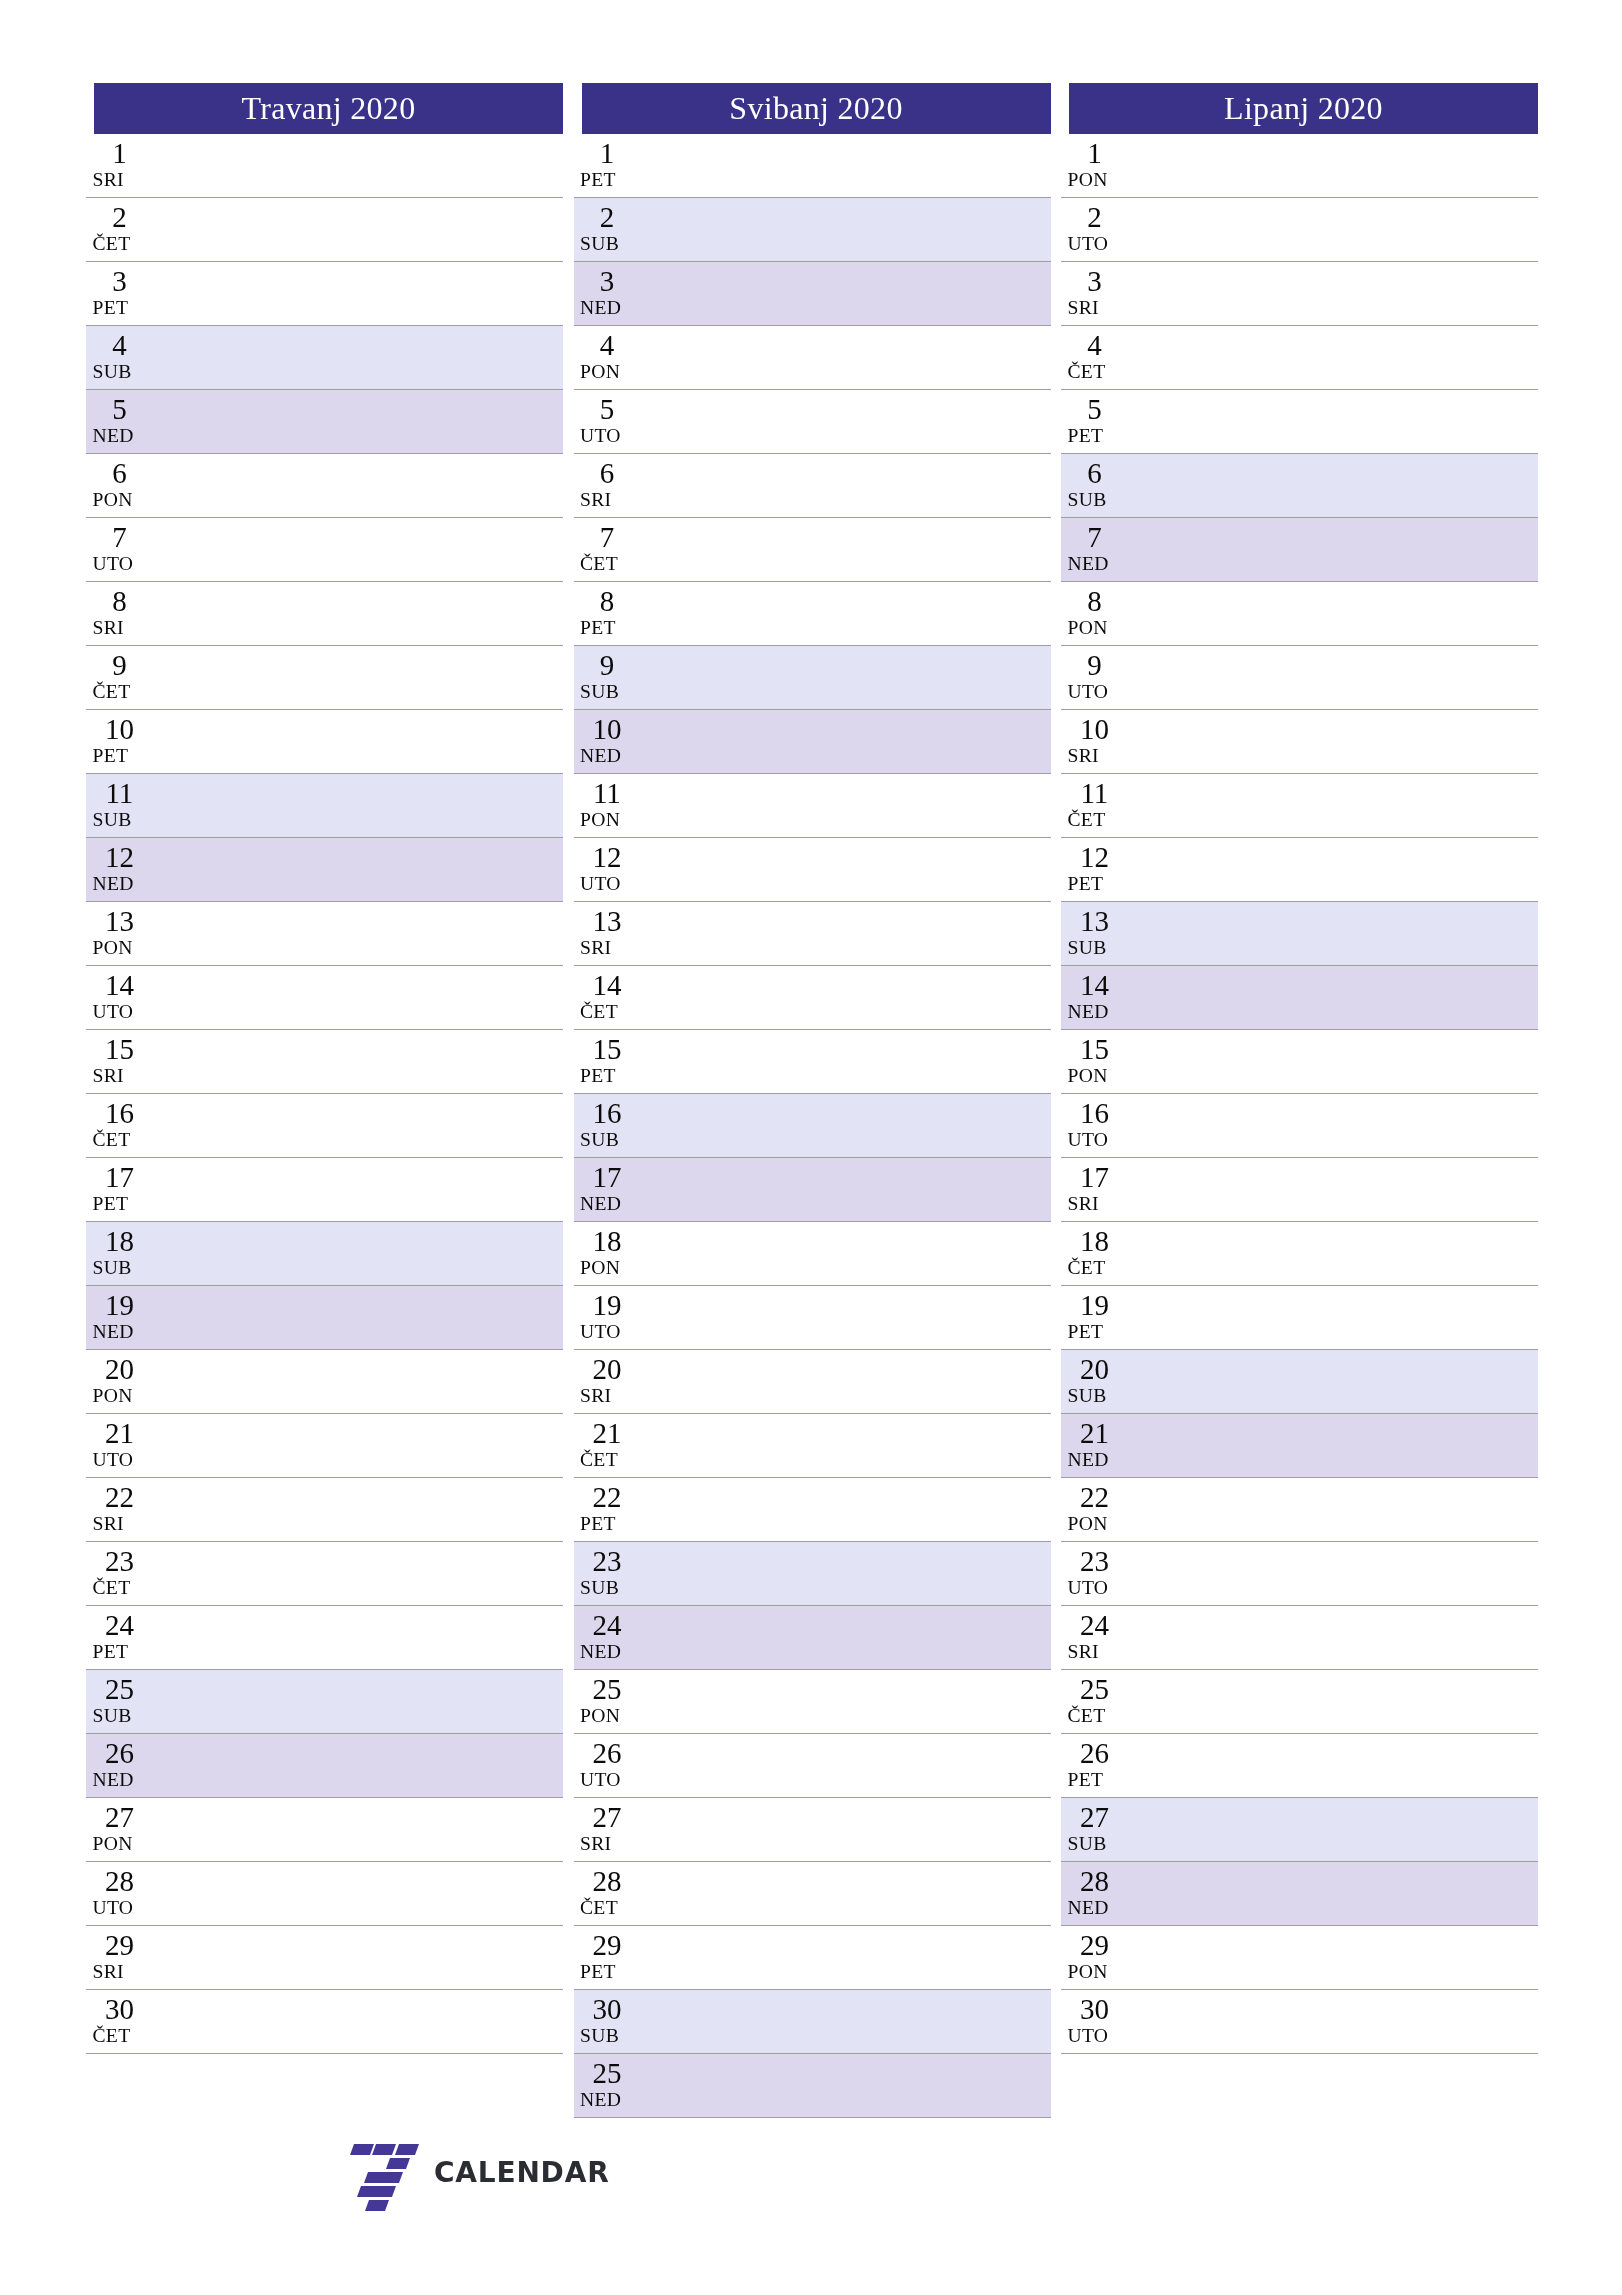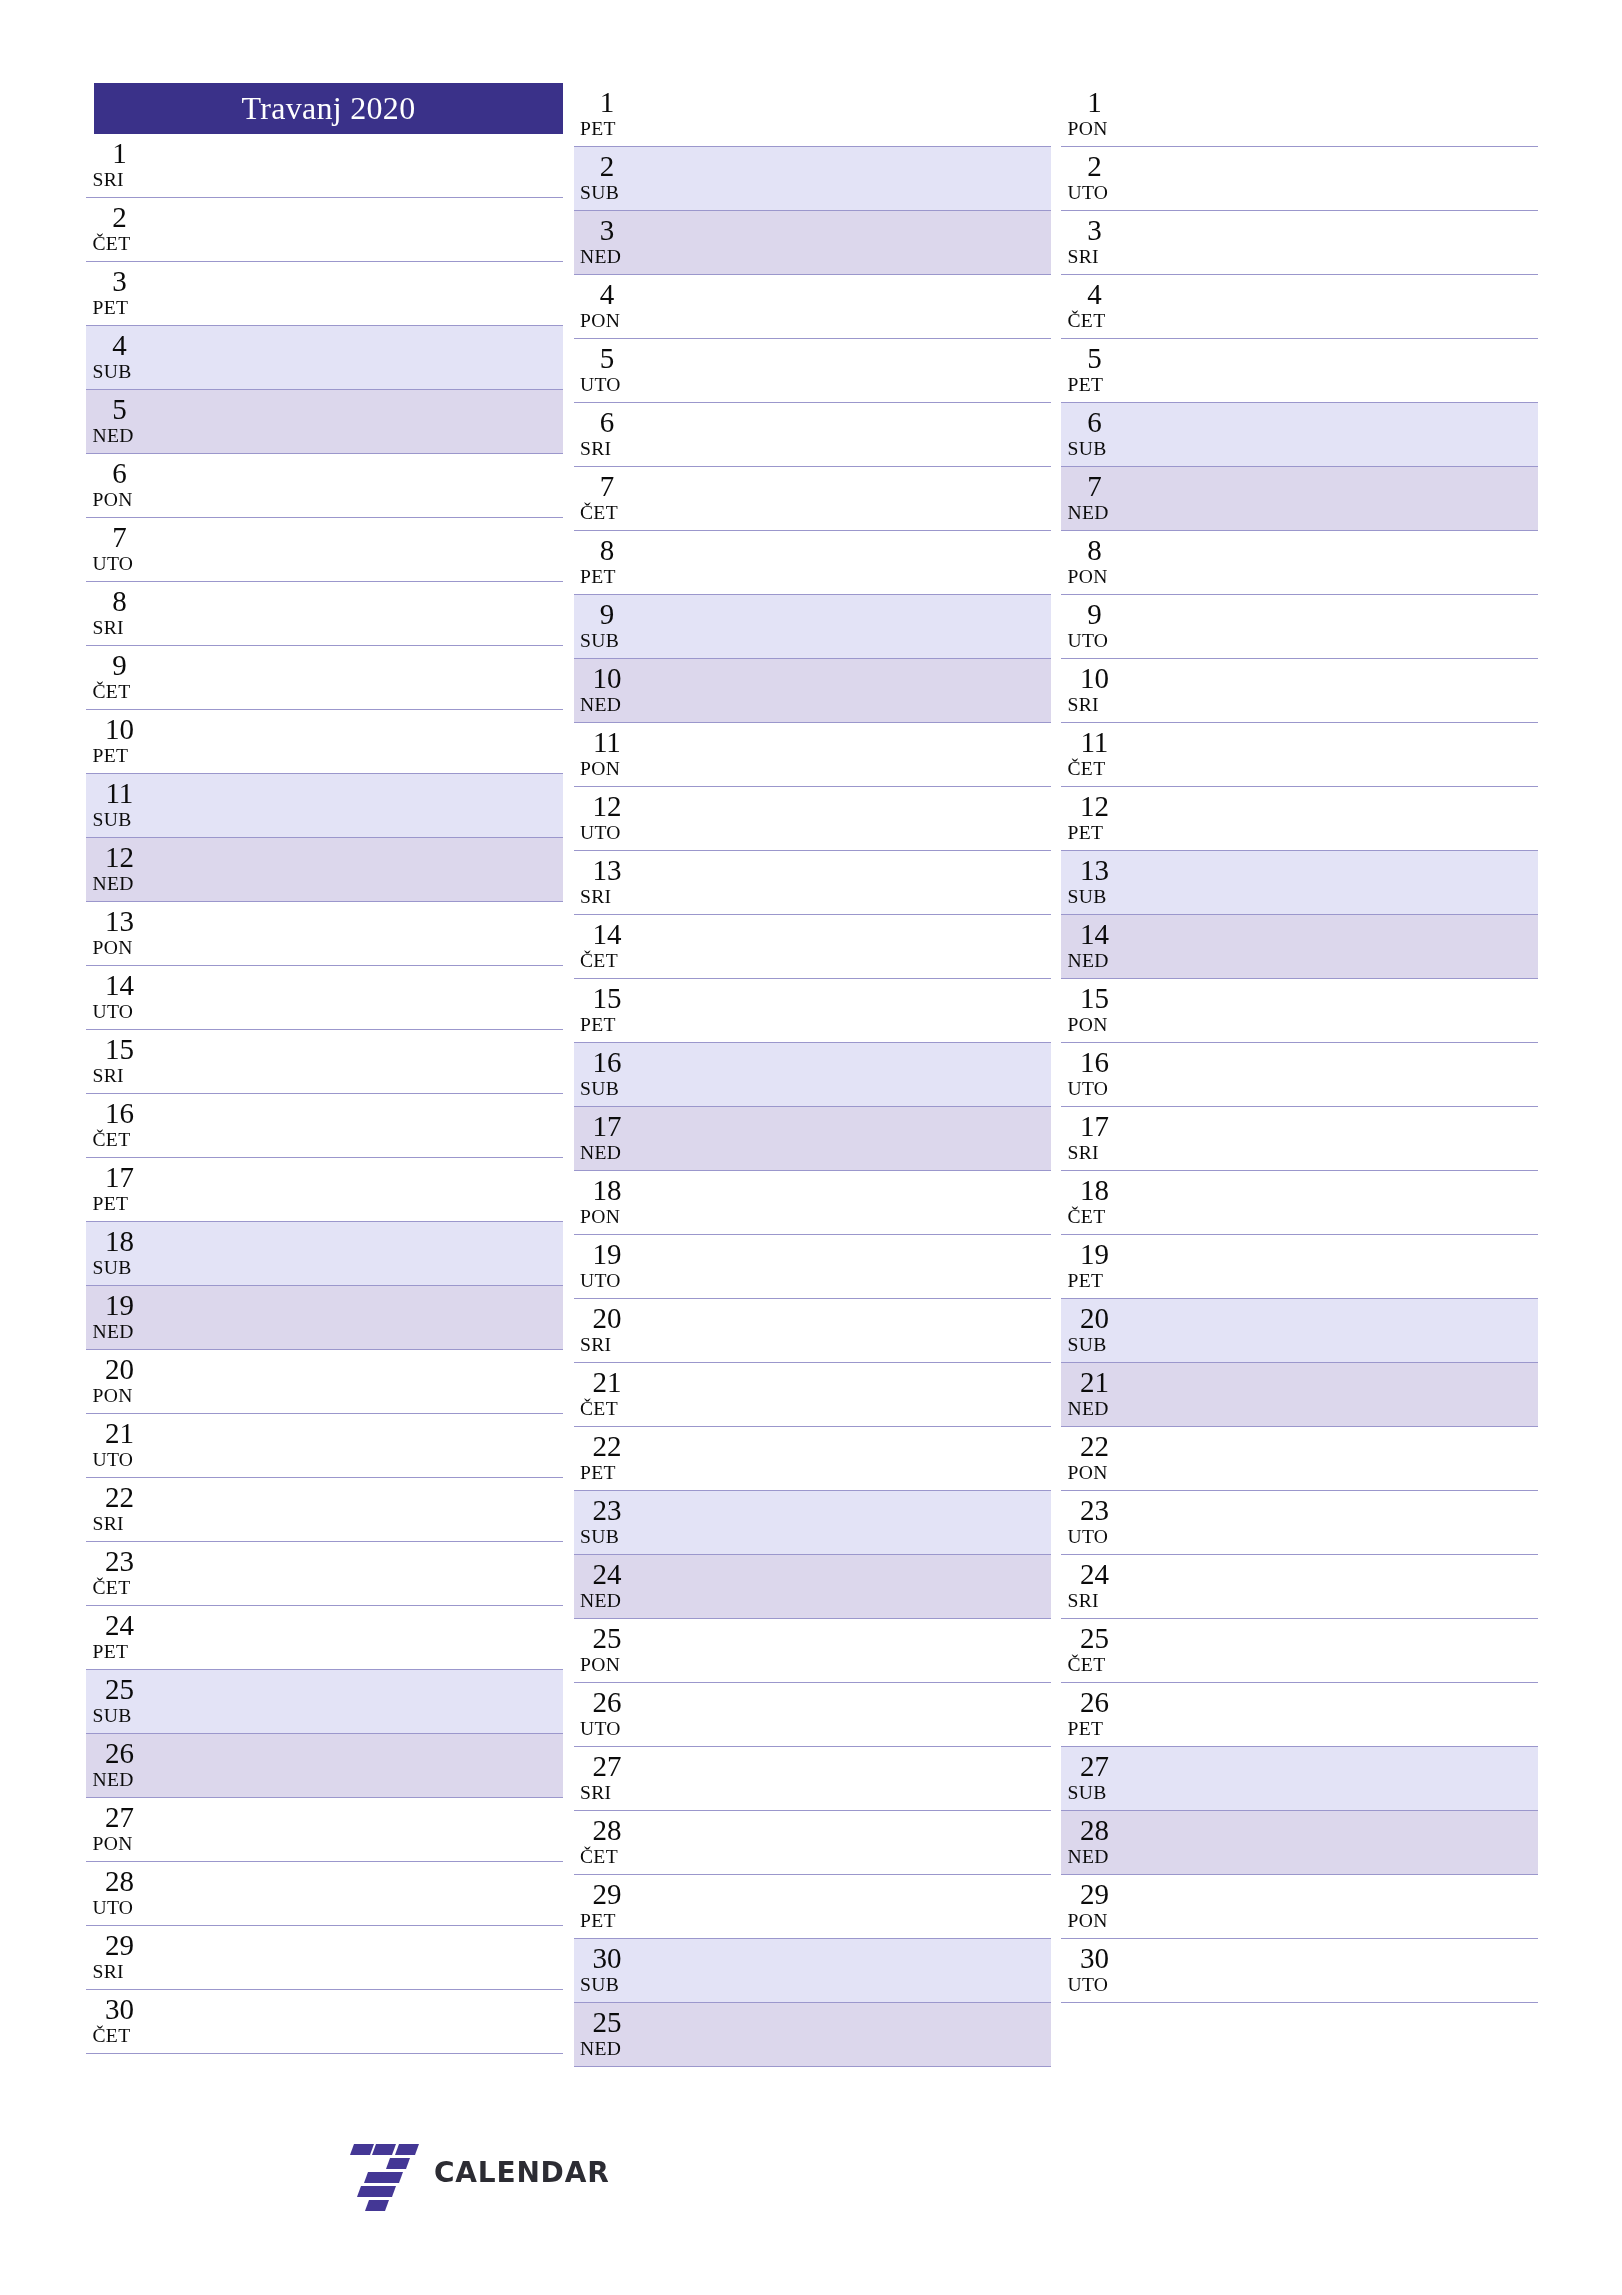--- a/index.html
+++ b/index.html
@@ -263,20 +263,21 @@
             <div class="day-num">29</div>
             <div class="day-name">SRI</div>
           </div>
           <div class="day-row weekday">
             <div class="day-num">30</div>
             <div class="day-name">ČET</div>
           </div>
         </div>
       </div>
       <div class="month-column">
+        <div class="month-header">Svibanj 2020</div>
         <div class="days-list">
           <div class="day-row weekday">
             <div class="day-num">1</div>
             <div class="day-name">PET</div>
           </div>
           <div class="day-row saturday">
             <div class="day-num">2</div>
             <div class="day-name">SUB</div>
           </div>
           <div class="day-row sunday">
@@ -391,20 +392,21 @@
             <div class="day-num">30</div>
             <div class="day-name">SUB</div>
           </div>
           <div class="day-row sunday">
             <div class="day-num">25</div>
             <div class="day-name">NED</div>
           </div>
         </div>
       </div>
       <div class="month-column">
+        <div class="month-header">Lipanj 2020</div>
         <div class="days-list">
           <div class="day-row weekday">
             <div class="day-num">1</div>
             <div class="day-name">PON</div>
           </div>
           <div class="day-row weekday">
             <div class="day-num">2</div>
             <div class="day-name">UTO</div>
           </div>
           <div class="day-row weekday">

